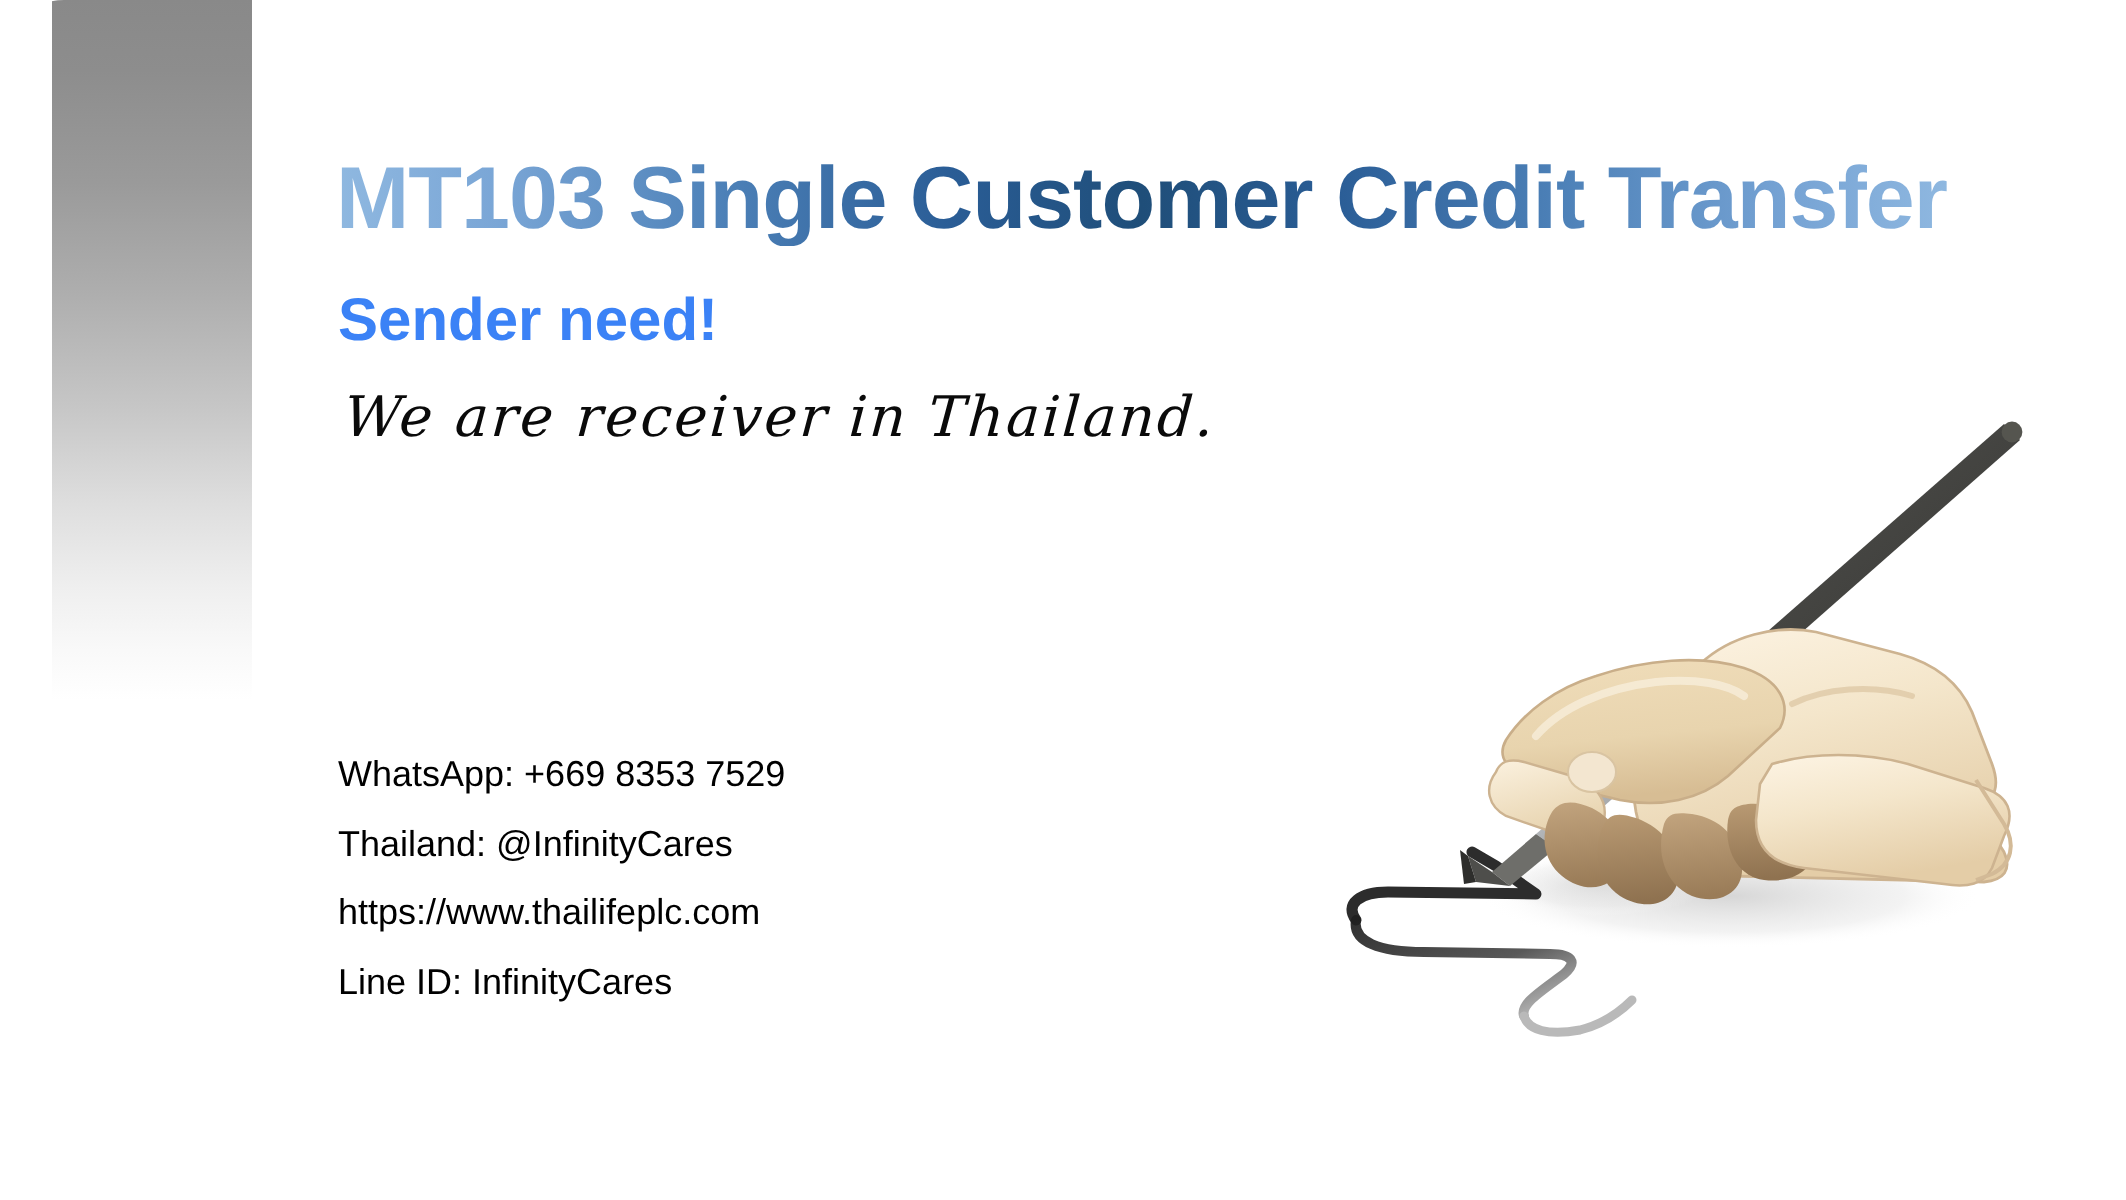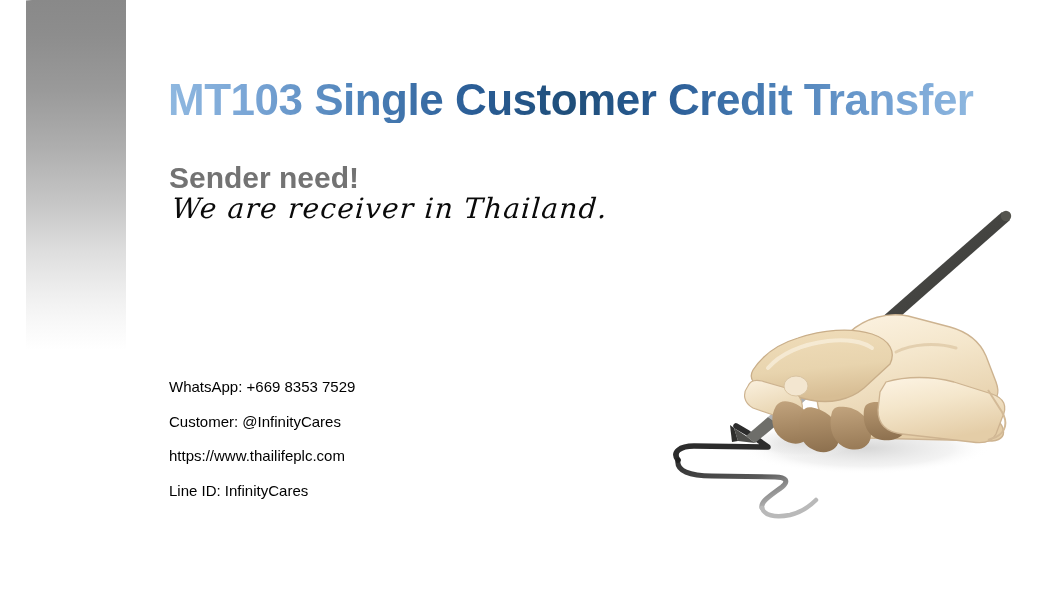--- a/index.html
+++ b/index.html
@@ -78,24 +78,23 @@
     white-space: nowrap;
   }
 
   
   #headline {
     position: absolute;
     left: 169px;
     top: 144px;
     font-size: 30px;
     font-weight: bold;
-    color: #737373;
-    white-space: nowrap;
-    font-family: "Liberation Sans", sans-serif;
-    margin-top: 17px;
+    color: #3b82f6;
+    white-space: nowrap;
+    font-family: "Liberation Sans", sans-serif;
   }
 
   
   #subtitle {
     position: absolute;
     left: 171px;
     top: 192px;
     font-size: 28px;
     font-style: italic;
     color: #0a0a0a;
@@ -104,21 +103,21 @@
     letter-spacing: 1.2px;
     transform: skewX(-4deg);
     transform-origin: left bottom;
   }
 
   
   #contact-list {
     position: absolute;
     left: 169px;
     top: 370px;
-    font-size: 15px;
+    font-size: 18px;
     color: #000000;
     line-height: 34.5px;
     font-family: "Liberation Sans", sans-serif;
     white-space: nowrap;
   }
   #contact-list .line { display: block; }
 
   
   #illustration {
     position: absolute;
@@ -140,21 +139,21 @@
     <span class="wa-shadow">MT103 Single Customer Credit Transfer</span>
     <span class="wa">MT103 Single Customer Credit Transfer</span>
   </div>
 
   <div id="headline">Sender need!</div>
 
   <div id="subtitle">We are receiver in Thailand.</div>
 
   <div id="contact-list">
     <span class="line">WhatsApp: +669 8353 7529</span>
-    <span class="line">Customer: @InfinityCares</span>
+    <span class="line">Thailand: @InfinityCares</span>
     <span class="line">https://www.thailifeplc.com</span>
     <span class="line">Line ID: InfinityCares</span>
   </div>
 
   <div id="illustration">
     <svg width="400" height="330" viewBox="0 0 400 330" xmlns="http://www.w3.org/2000/svg">
       <defs>
         <linearGradient id="gSkinMain" x1="0" y1="0" x2="0.35" y2="1">
           <stop offset="0%" stop-color="#fdf4e4"></stop>
           <stop offset="45%" stop-color="#f4e6cb"></stop>

